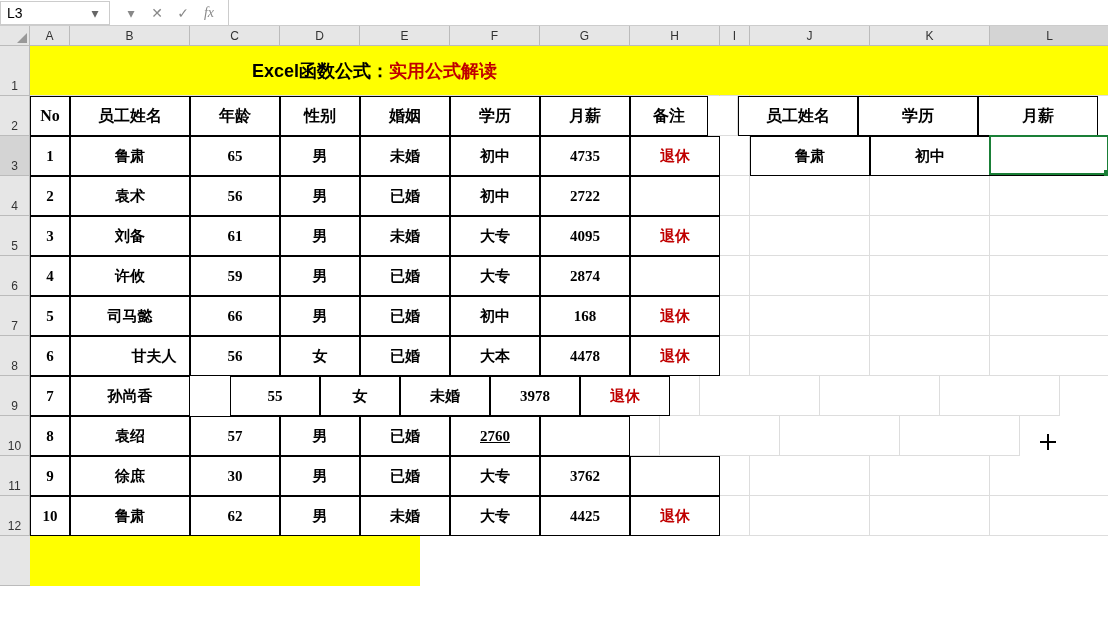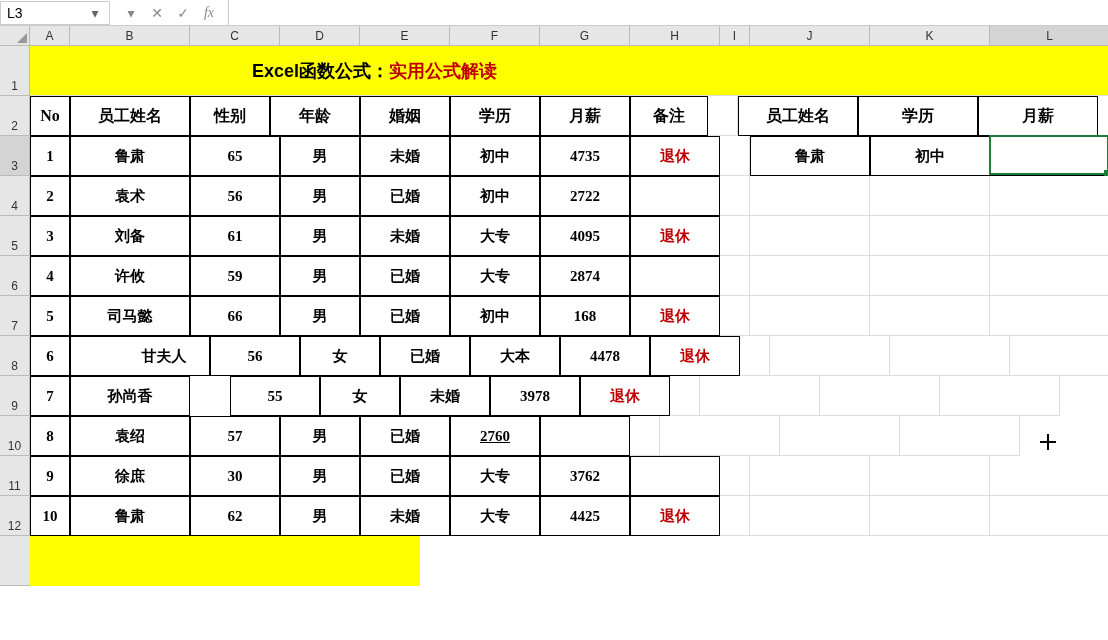--- a/index.html
+++ b/index.html
@@ -105,22 +105,22 @@
           <span class="title-text"><span>Excel函数公式：</span><span class="highlight">实用公式解读</span></span>
         </div>
         <div class="cell" style="width: 30px; background: rgb(255, 255, 0); border-right: 1px solid rgb(255, 255, 0);"></div>
         <div class="cell" style="width: 120px; background: rgb(255, 255, 0); border-right: 1px solid rgb(255, 255, 0);"></div>
         <div class="cell" style="width: 120px; background: rgb(255, 255, 0); border-right: 1px solid rgb(255, 255, 0);"></div>
         <div class="cell" style="width: 120px; background: rgb(255, 255, 0); border-right: 1px solid rgb(255, 255, 0);"></div>
       </div>
       <div class="row" style="height: 40px;">
         <div class="cell hdr" style="width: 40px;">No</div>
         <div class="cell hdr" style="width: 120px;">员工姓名</div>
+        <div class="cell hdr" style="width: 90px;">年龄</div>
         <div class="cell hdr" style="width: 80px;">性别</div>
-        <div class="cell hdr" style="width: 90px;">年龄</div>
         <div class="cell hdr" style="width: 90px;">婚姻</div>
         <div class="cell hdr" style="width: 90px;">学历</div>
         <div class="cell hdr" style="width: 90px;">月薪</div>
         <div class="cell hdr" style="width: 78px;">备注</div>
         <div class="cell" style="width: 30px;"></div>
         <div class="cell hdr" style="width: 120px;">员工姓名</div>
         <div class="cell hdr" style="width: 120px;">学历</div>
         <div class="cell hdr" style="width: 120px;">月薪</div>
       </div>
       <div class="row" style="height: 40px;">
@@ -188,21 +188,21 @@
         <div class="cell bd" style="width: 90px;">初中</div>
         <div class="cell bd" style="width: 90px;">168</div>
         <div class="cell bd red" style="width: 90px;">退休</div>
         <div class="cell" style="width: 30px;"></div>
         <div class="cell" style="width: 120px;"></div>
         <div class="cell" style="width: 120px;"></div>
         <div class="cell" style="width: 120px;"></div>
       </div>
       <div class="row" style="height: 40px;">
         <div class="cell bd" style="width: 40px;">6</div>
-        <div class="cell bd" style="width: 140px; padding-left: 48px;">甘夫人</div>
+        <div class="cell bd" style="width: 120px; padding-left: 48px;">甘夫人</div>
         <div class="cell bd" style="width: 90px;">56</div>
         <div class="cell bd" style="width: 80px;">女</div>
         <div class="cell bd" style="width: 90px;">已婚</div>
         <div class="cell bd" style="width: 90px;">大本</div>
         <div class="cell bd" style="width: 90px;">4478</div>
         <div class="cell bd red" style="width: 90px;">退休</div>
         <div class="cell" style="width: 30px;"></div>
         <div class="cell" style="width: 120px;"></div>
         <div class="cell" style="width: 120px;"></div>
         <div class="cell" style="width: 120px;"></div>

